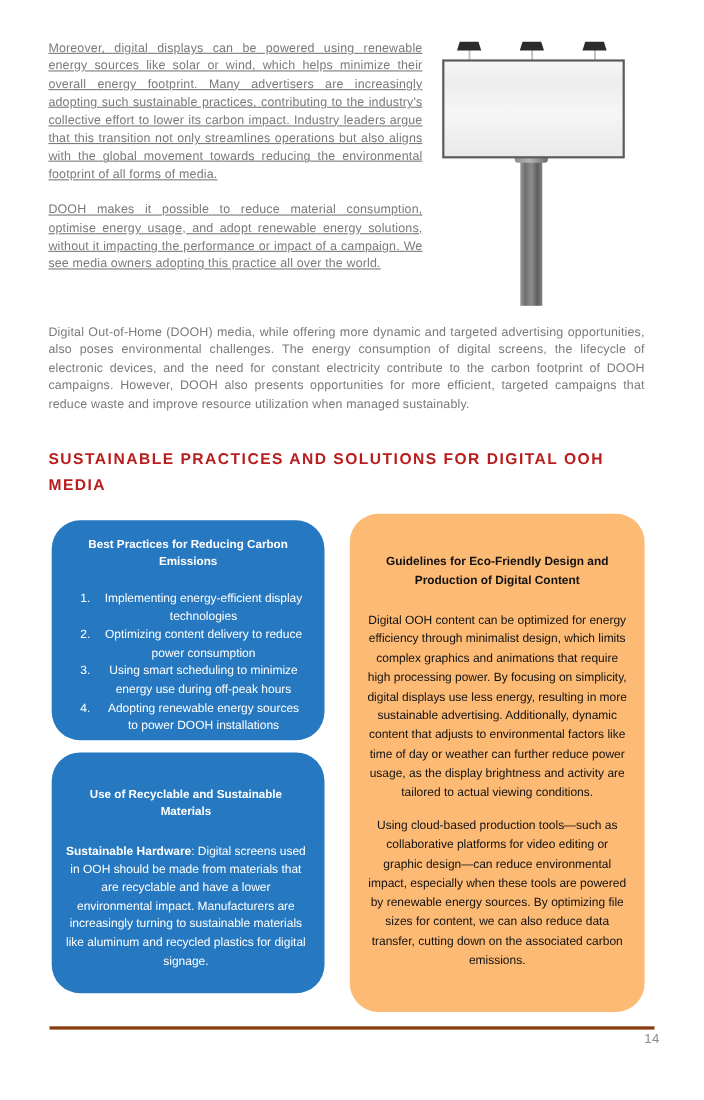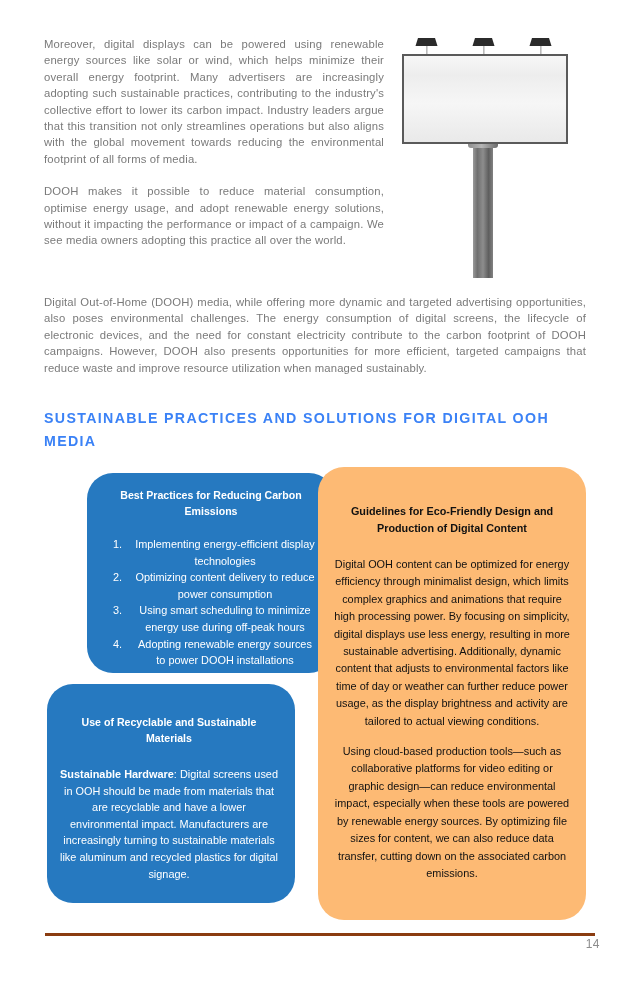--- a/index.html
+++ b/index.html
@@ -33,20 +33,21 @@
     width: 340px;
   }
   .para-narrow {
     margin: 0 0 16px 0;
     font-size: 11.3px;
     line-height: 16.4px;
     color: #7a7a7a;
     text-align: justify;
     text-justify: inter-word;
     letter-spacing: 0.15px;
+    text-decoration: underline;
   }
   .billboard {
     position: absolute;
     left: 398px;
     top: 32px;
     width: 190px;
     height: 248px;
   }
   .para-wide {
     position: absolute;
@@ -65,21 +66,21 @@
   
   .section-heading {
     position: absolute;
     left: 44px;
     top: 407px;
     width: 520px;
     margin: 0;
     font-size: 14.2px;
     line-height: 23px;
     font-weight: bold;
-    color: #3b82f6;
+    color: #b91c1c;
     letter-spacing: 1.35px;
     text-transform: uppercase;
   }
 
   
   .card {
     position: absolute;
     box-sizing: border-box;
     border-radius: 26px;
     text-align: center;
@@ -91,21 +92,20 @@
   .card-green {
     background: #fdba74;
     color: #111111;
   }
   #card-best-practices {
     left: 47px;
     top: 473px;
     width: 248px;
     height: 200px;
     padding: 14px 12px 26px 12px;
-    margin-left: 40px;
   }
   #card-recyclable {
     left: 47px;
     top: 684px;
     width: 248px;
     height: 219px;
     padding: 30px 16px 10px 12px;
   }
   #card-guidelines {
     left: 318px;

